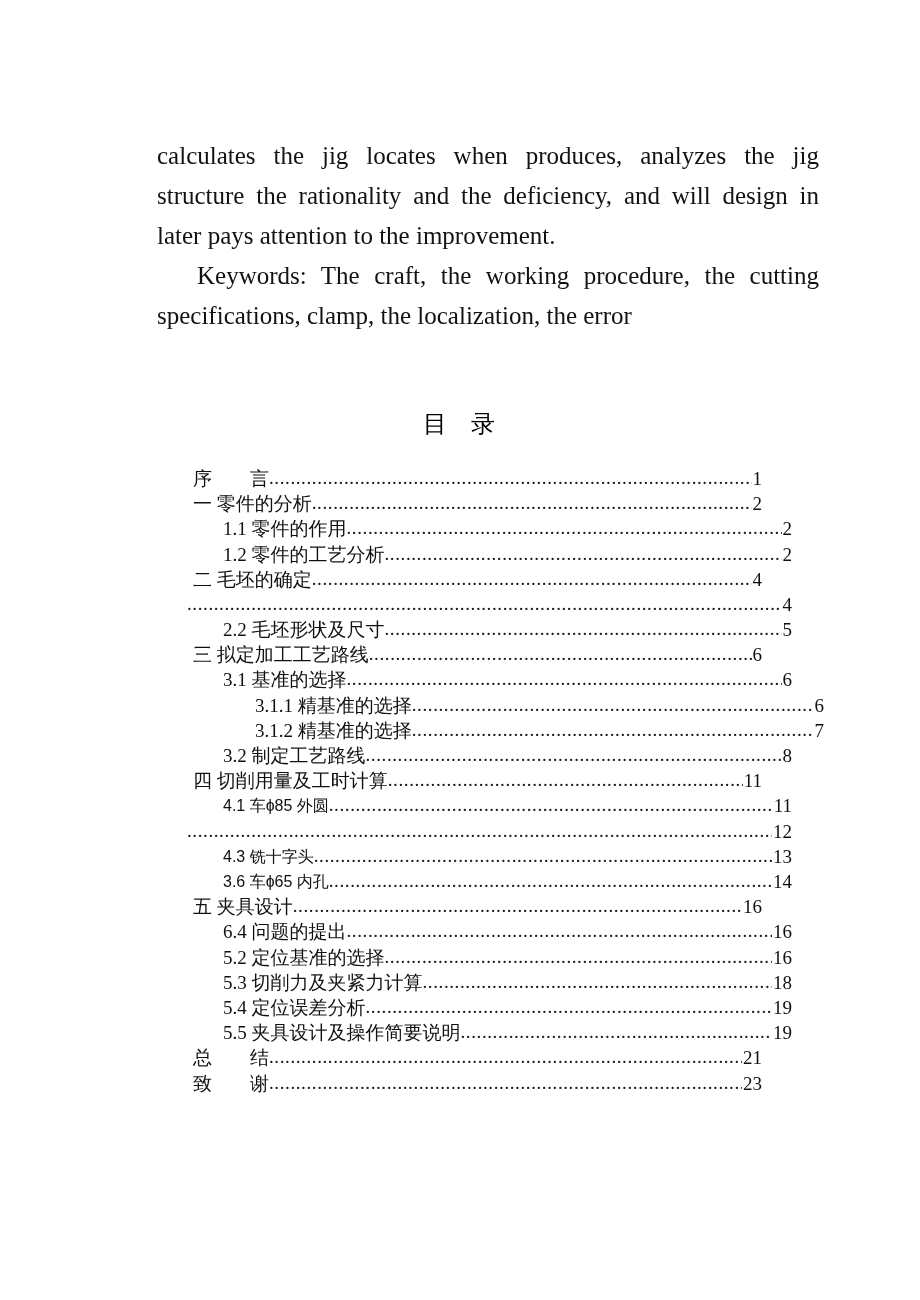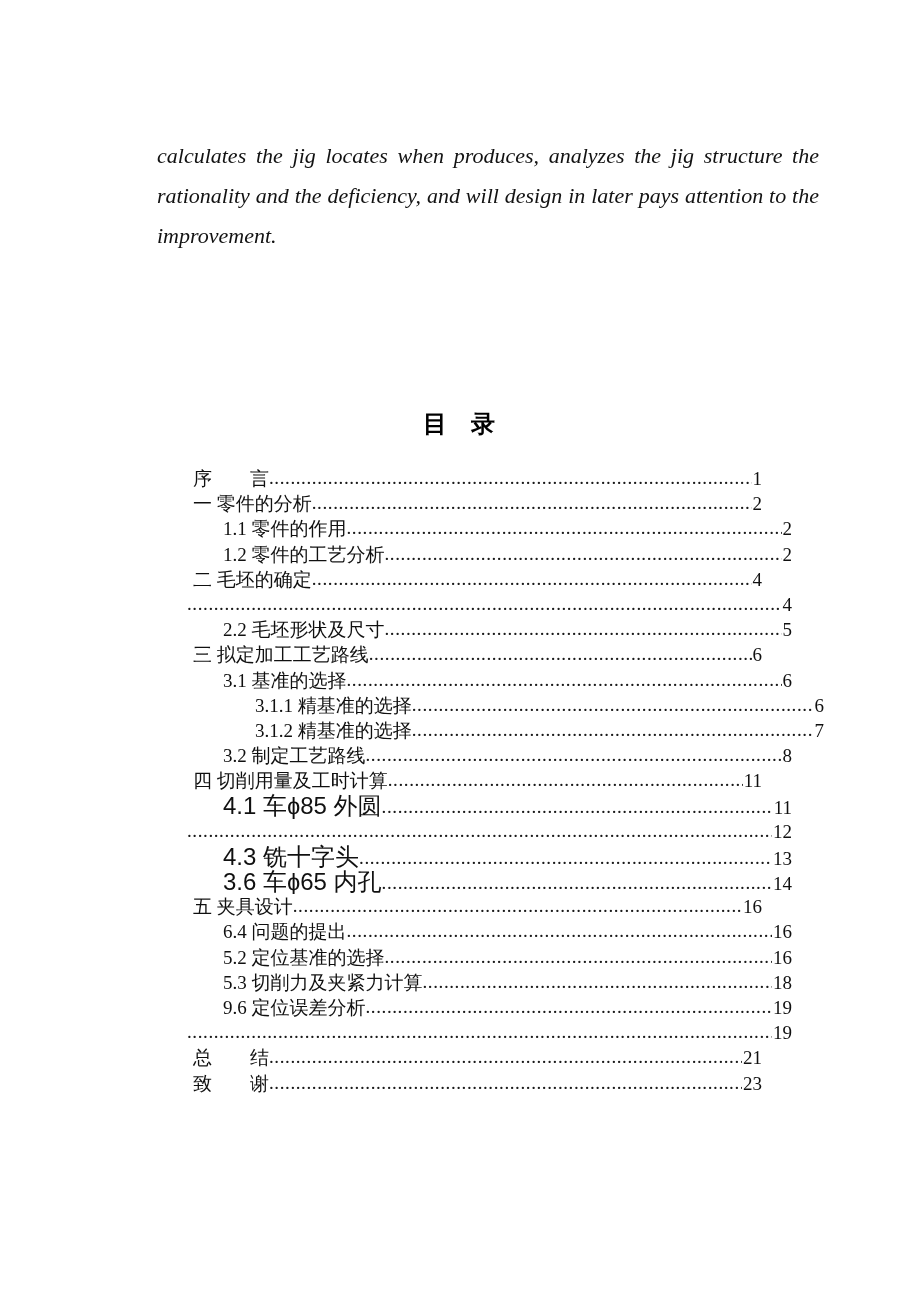--- a/index.html
+++ b/index.html
@@ -29,42 +29,41 @@
 
   
   .abstract-block {
     position: absolute;
     left: 157px;
     top: 136px;
     width: 662px;
   }
   .para {
     font-family: "Liberation Serif", "DejaVu Serif", serif;
-    font-size: 22px;
+    font-size: 25px;
     line-height: 40px;
     text-align: justify;
     text-justify: inter-word;
     margin: 0;
     color: #121212;
-    font-style: italic;
   }
   .para.indent {
     text-indent: 40px;
   }
 
   
   .toc-heading {
     position: absolute;
     left: 0;
     top: 408px;
     width: 920px;
     text-align: center;
     font-family: "Liberation Serif", "DejaVu Serif", serif;
     font-size: 24px;
-    font-weight: bold;
+    font-weight: normal;
     letter-spacing: 2px;
     color: #000;
   }
   .toc-heading .gap {
     display: inline-block;
     width: 22px;
   }
 
   
   .toc {
@@ -104,36 +103,37 @@
   .toc-row .page-num {
     flex: 0 0 auto;
     font-family: "Liberation Serif", "DejaVu Serif", serif;
     font-size: 19px;
     text-align: right;
     padding-left: 1px;
   }
 
   
   .lvl-0 { padding-left: 0px; }
-  .lvl-1 { padding-left: 30px; }
+  .lvl-1 { padding-left: 30px; align-items: flex-end; }
   .lvl-2 { padding-left: 62px; }
 
   
   .toc-row.alt .label {
     font-family: "Liberation Sans", "DejaVu Sans", sans-serif;
-    font-size: 24px;
+    font-size: 16px;
   }
 </style>
 </head>
 <body>
 
 <div class="page">
 
   <div class="abstract-block">
     <p class="para">calculates the jig locates when produces, analyzes the jig structure the rationality and the deficiency, and will design in later pays attention to the improvement.</p>
+    <p class="para indent">Keywords: The craft, the working procedure, the cutting specifications, clamp, the localization, the error</p>
   </div>
 
   <div class="toc-heading">
     <span>目</span><span class="gap"></span><span>录</span>
   </div>
 
   <div class="toc" id="toc-list">
       <div class="toc-row lvl-0">
         <span class="label">序　　言</span>
         <span class="leader">...........................................................................................................................................</span>
@@ -231,25 +231,26 @@
         <span class="label">5.2 定位基准的选择</span>
         <span class="leader">...........................................................................................................................................</span>
         <span class="page-num">16</span>
       </div>
       <div class="toc-row lvl-1">
         <span class="label">5.3 切削力及夹紧力计算</span>
         <span class="leader">...........................................................................................................................................</span>
         <span class="page-num">18</span>
       </div>
       <div class="toc-row lvl-1">
-        <span class="label">9.6 定位误差分析</span>
+        <span class="label">5.4 定位误差分析</span>
         <span class="leader">...........................................................................................................................................</span>
         <span class="page-num">19</span>
       </div>
       <div class="toc-row lvl-1">
+        <span class="label">5.5 夹具设计及操作简要说明</span>
         <span class="leader">...........................................................................................................................................</span>
         <span class="page-num">19</span>
       </div>
       <div class="toc-row lvl-0">
         <span class="label">总　　结</span>
         <span class="leader">...........................................................................................................................................</span>
         <span class="page-num">21</span>
       </div>
       <div class="toc-row lvl-0">
         <span class="label">致　　谢</span>

